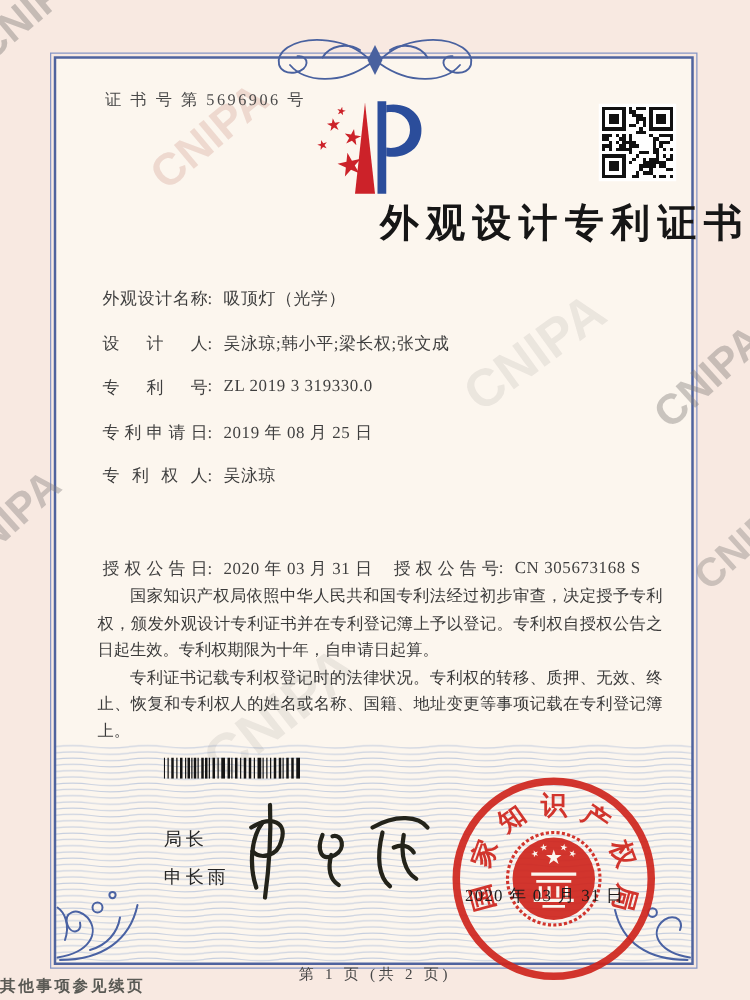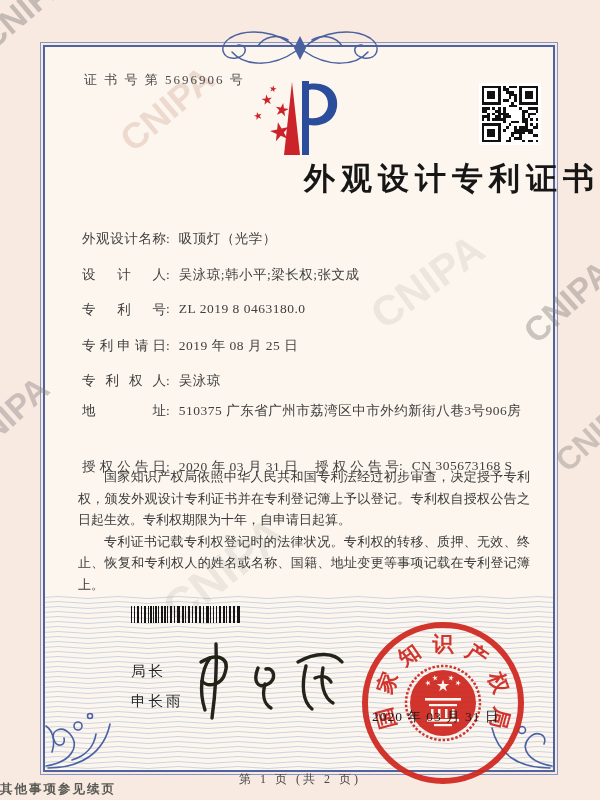--- a/index.html
+++ b/index.html
@@ -20,21 +20,21 @@
   .wm7{left:152px;top:592px;font-size:46px;color:rgba(90,90,90,.10);transform:rotate(-38deg);z-index:1;}
   .cert-no{position:absolute;left:84px;top:71px;font-size:13px;letter-spacing:2px;color:#4a4a4a;z-index:4;text-align:center;}
   .logo{position:absolute;left:247px;top:80px;z-index:4;}
   .qr{position:absolute;left:479px;top:83px;width:62px;height:62px;z-index:4;background:#fff;}
   .title{position:absolute;left:0;width:600px;top:158px;text-align:right;font-size:31px;font-weight:bold;
          letter-spacing:6px;color:#161616;z-index:4;}
   .field-row{position:absolute;left:82px;width:470px;font-size:13.5px;color:#3f3f3f;z-index:4;white-space:nowrap;}
   .f-label{display:inline-block;width:84px;text-align:justify;text-align-last:justify;vertical-align:top;}
   .f-colon{display:inline-block;margin-right:9px;}
   .f-value{letter-spacing:.5px;}
-  .r1{top:230px}.r2{top:266px}.r3{top:301px}.r4{top:337px}.r5{top:372px}.r6{top:402px}.r7{top:458px}
+  .r1{top:230px}.r2{top:266px}.r3{top:301px}.r4{top:337px}.r5{top:372px}.r6{top:402px}.r7{top:446px}
   .grant-right{position:absolute;left:233px;top:0;white-space:nowrap;}
   .paras{position:absolute;left:78px;top:466px;width:452px;font-size:13px;line-height:21.5px;
          text-align:justify;color:#3a3a3a;z-index:4;}
   .paras p{margin:0;text-indent:2em;}
   .barcode{position:absolute;left:131px;top:606px;z-index:4;}
   .signer{position:absolute;left:85px;top:662px;font-family:"Liberation Sans",sans-serif;
           font-size:14.5px;letter-spacing:3px;color:#262626;z-index:4;}
   .signer div{margin-bottom:11px;margin-left:46px;}
   .signature{position:absolute;left:172px;top:638px;z-index:4;}
   .seal{position:absolute;left:356px;top:616px;z-index:6;}
@@ -240,30 +240,27 @@
 
   <div class="title">外观设计专利证书</div>
 
   <div class="field-row r1">
     <span class="f-label">外观设计名称</span><span class="f-colon">:</span><span class="f-value">吸顶灯（光学）</span>
   </div>
   <div class="field-row r2">
     <span class="f-label">设计人</span><span class="f-colon">:</span><span class="f-value">吴泳琼;韩小平;梁长权;张文成</span>
   </div>
   <div class="field-row r3">
-    <span class="f-label">专利号</span><span class="f-colon">:</span><span class="f-value">ZL 2019 8 0463180.0</span>
+    <span class="f-label">专利号</span><span class="f-colon">:</span><span class="f-value">ZL 2019 3 319330.0</span>
   </div>
   <div class="field-row r4">
     <span class="f-label">专利申请日</span><span class="f-colon">:</span><span class="f-value">2019 年 08 月 25 日</span>
   </div>
   <div class="field-row r5">
     <span class="f-label">专利权人</span><span class="f-colon">:</span><span class="f-value">吴泳琼</span>
-  </div>
-  <div class="field-row r6">
-    <span class="f-label">地址</span><span class="f-colon">:</span><span class="f-value">510375 广东省广州市荔湾区中市外约新街八巷3号906房</span>
   </div>
   <div class="field-row r7">
     <span class="f-label">授权公告日</span><span class="f-colon">:</span><span class="f-value">2020 年 03 月 31 日</span>
     <span class="grant-right">
       <span class="f-label">授权公告号</span><span class="f-colon">:</span><span class="f-value">CN 305673168 S</span>
     </span>
   </div>
 
   <div class="paras">
     <p>国家知识产权局依照中华人民共和国专利法经过初步审查，决定授予专利权，颁发外观设计专利证书并在专利登记簿上予以登记。专利权自授权公告之日起生效。专利权期限为十年，自申请日起算。</p>

